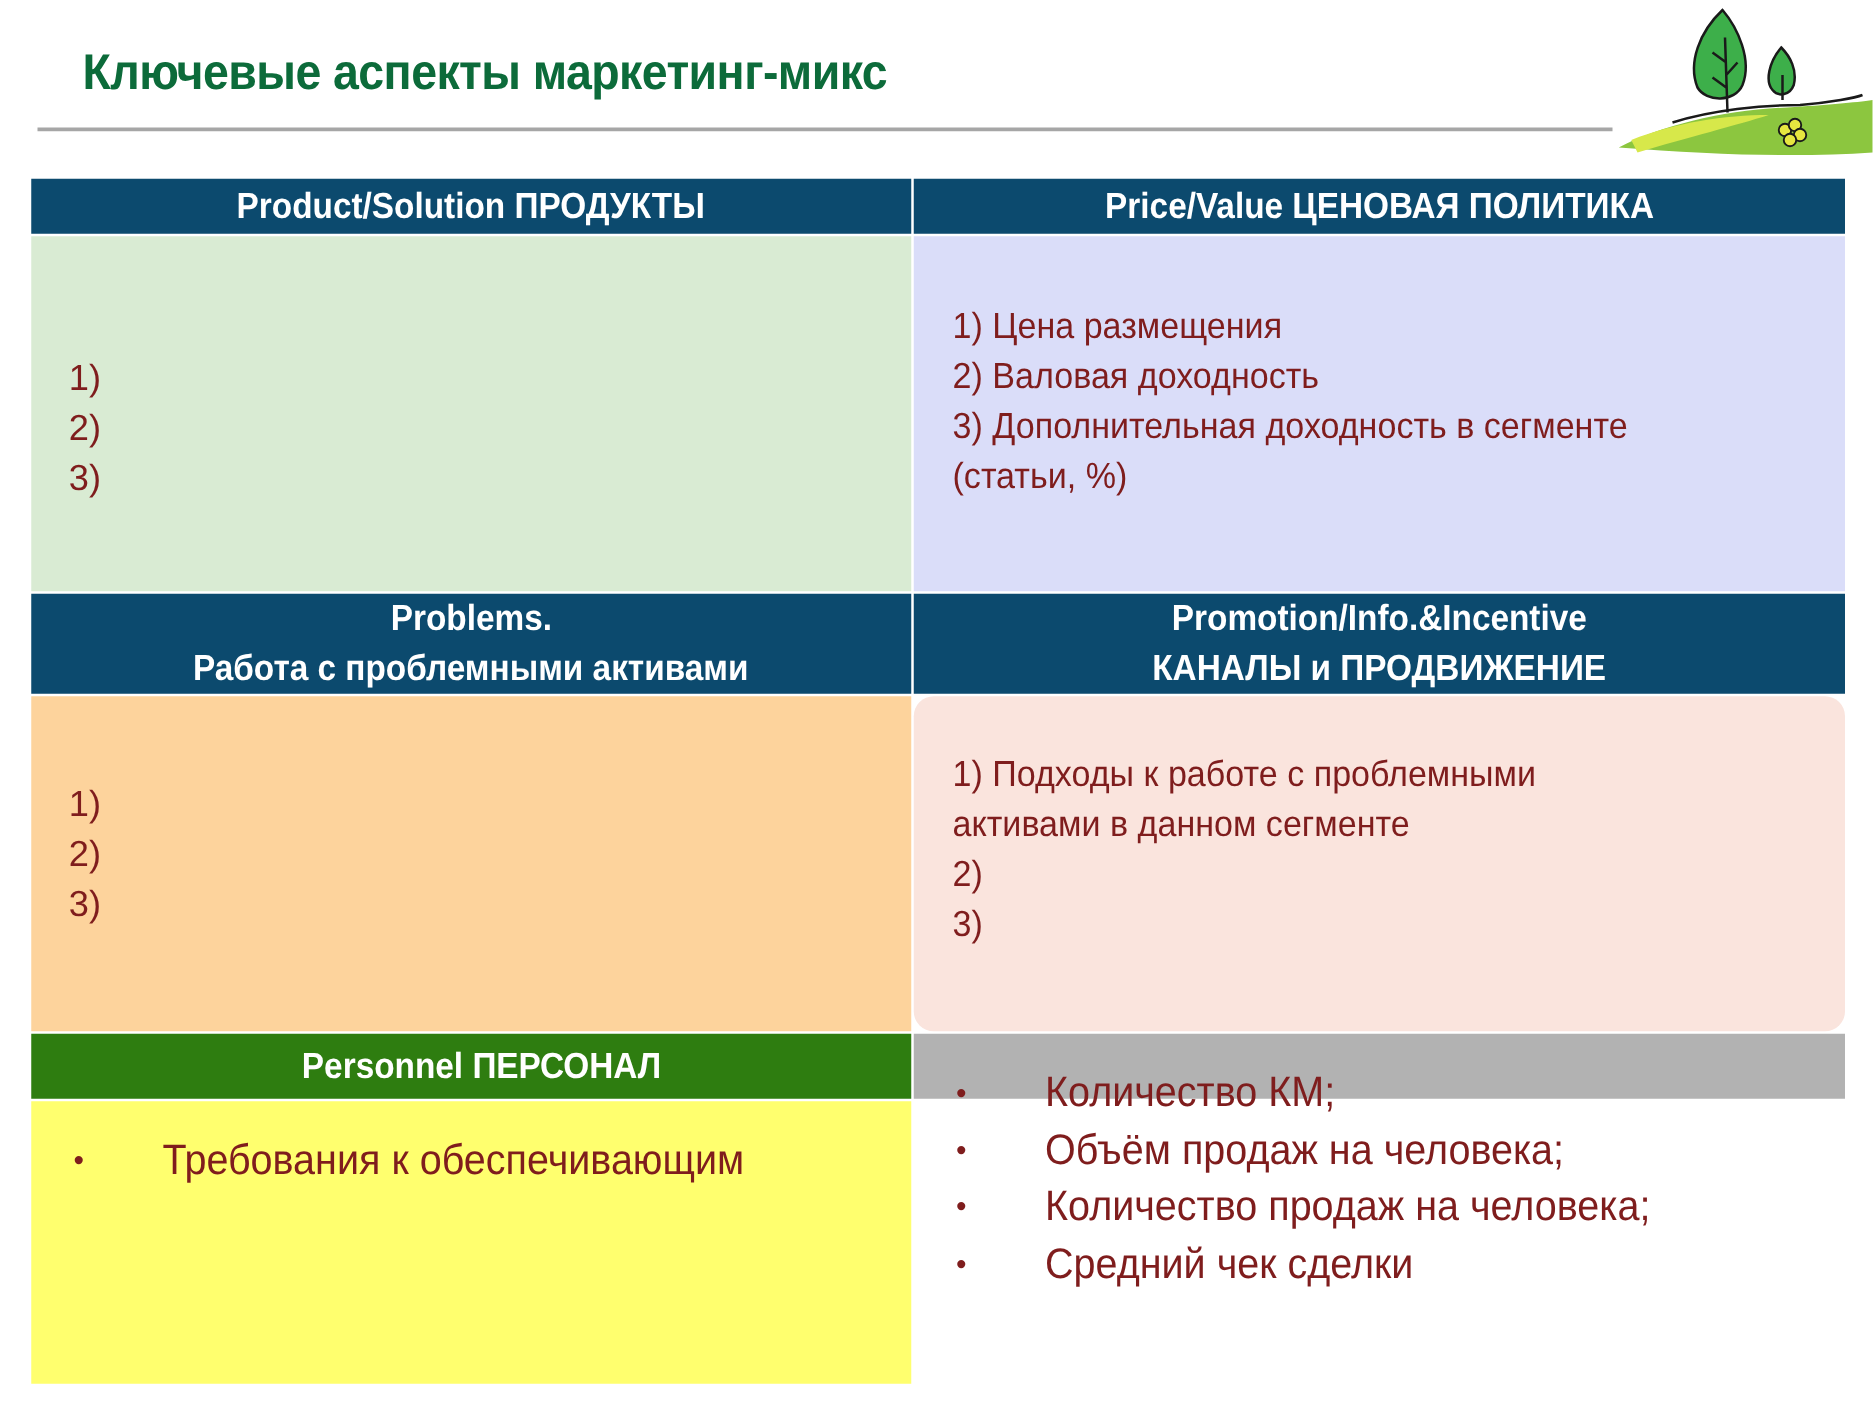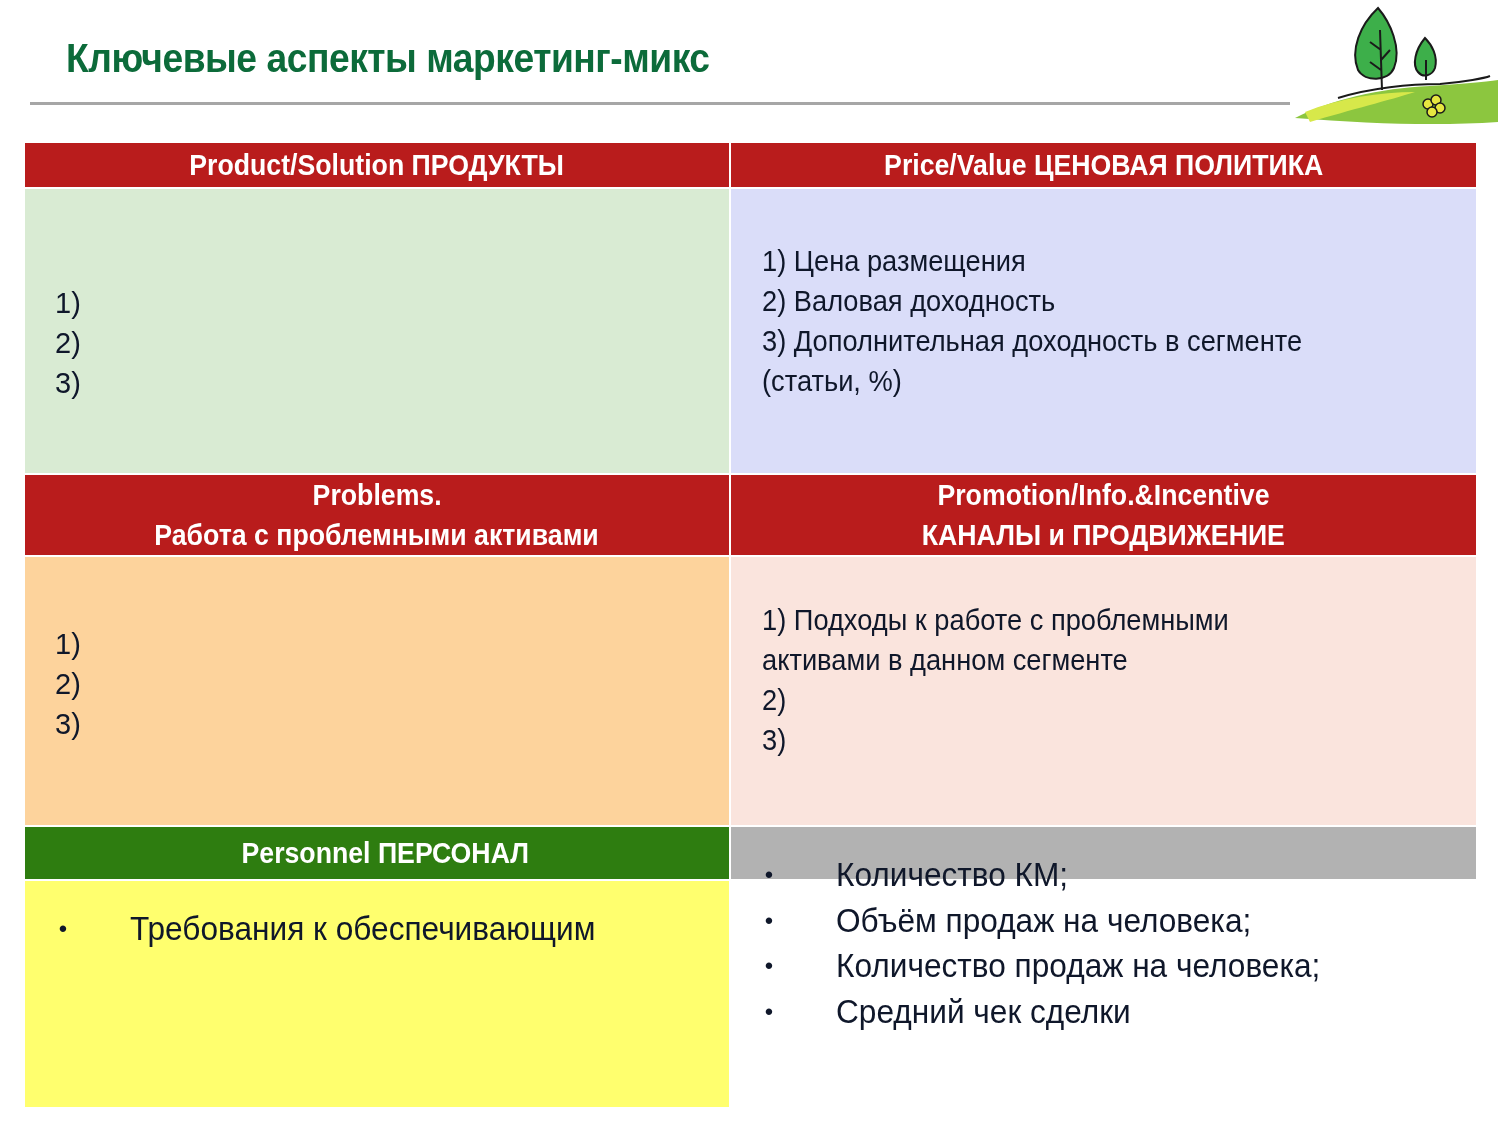--- a/index.html
+++ b/index.html
@@ -26,28 +26,28 @@
       grid-template-rows: 44px 284px 80px 268px 52px 226px;
       column-gap: 2px; row-gap: 2px;
       background: #ffffff;
     }
     .hdr {
       color: #ffffff; font-weight: bold; font-size: 29px; line-height: 40px;
       display: flex; flex-direction: column; align-items: center; justify-content: center;
       text-align: center;
     }
     .hdr span { display: block; transform: scaleX(0.92); white-space: nowrap; }
-    .hdr.g1 { background: #b91c1c; align-items: center; }
+    .hdr.g1 { background: #0c4a6e; align-items: center; }
     .hdr.g2 { background: #2E7D10; padding-left: 16px; }
 
-    .cell { position: relative; box-sizing: border-box; color: #0f172a; }
+    .cell { position: relative; box-sizing: border-box; color: #7f1d1d; }
     .c-product { background: #D9EBD3; }
     .c-price { background: #DADDF9; }
     .c-promo { background: #FDD39C; }
-    .c-problems { background: #FAE4DD; }
+    .c-problems { background: #FAE4DD; border-radius: 16px; }
     .c-personnel { background: #B2B2B2; }
     .c-process { background: #FFFF6E; }
 
     .numlist { position: absolute; margin: 0; padding: 0; list-style: none; font-size: 29px; line-height: 40px; }
     .numlist li { white-space: nowrap; }
     .numlist.narrow li { transform: scaleX(0.94); transform-origin: left center; }
 
     .bullets { position: absolute; margin: 0; padding: 0; list-style: none; font-size: 34px; line-height: 45.5px; }
     .bullets li { position: relative; padding-left: 77px; }
     .bullets li .dot { position: absolute; left: 0; top: 0; width: 20px; text-align: center; font-size: 24px; }

